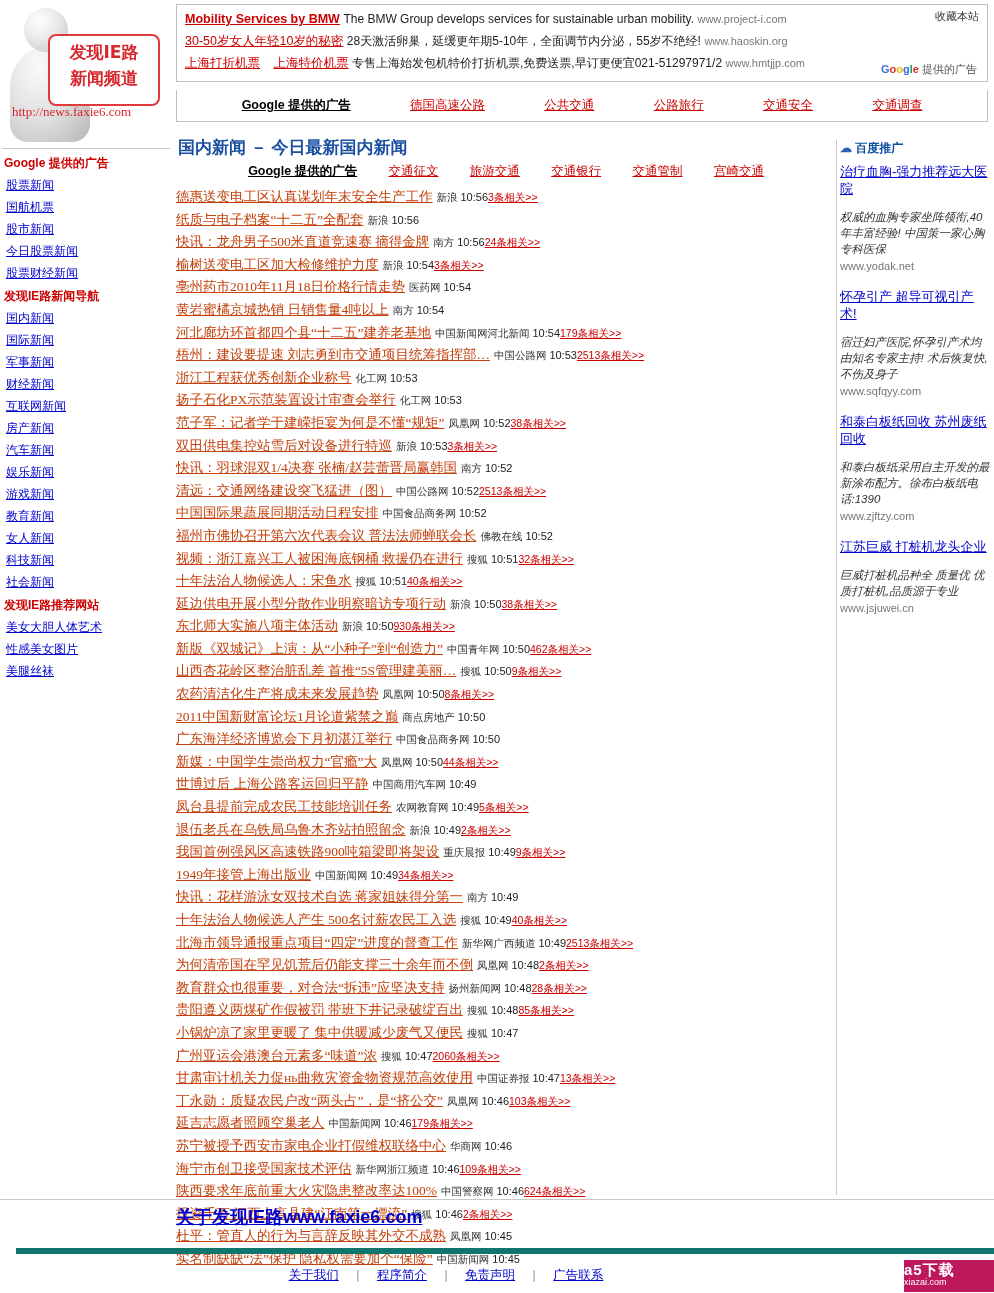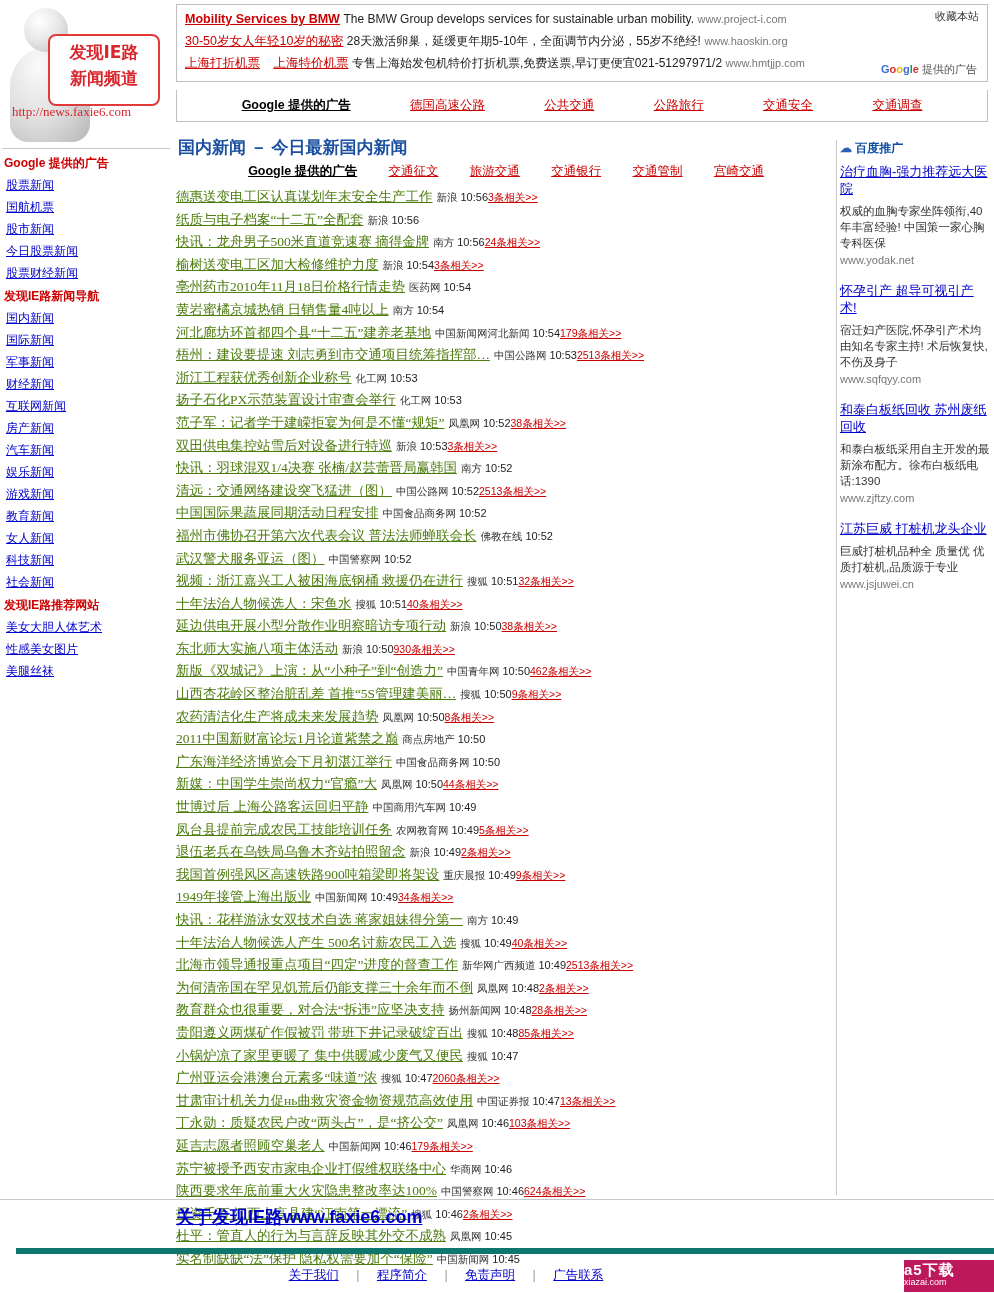--- a/index.html
+++ b/index.html
@@ -101,36 +101,36 @@
     margin:14px 0 4px 2px; font-size:17px; font-weight:bold; color:#1a4fa0;
     font-family:"Liberation Serif", serif;
   }
 
   .mid-links { text-align:center; margin:4px 0 6px 0; width:660px; }
   .mid-links a { color:#cc0000; margin:0 14px; font-size:12.5px; }
   .mid-links a.first { color:#000; font-weight:bold; text-decoration:underline; }
 
   .news-list { margin:0; padding:0; list-style:none; }
   .news-item { line-height:21.6px; white-space:nowrap; font-size:13px; }
-  .news-item a.headline { color:#4d7c0f; font-size:13.5px;
+  .news-item a.headline { color:#c2410c; font-size:13.5px;
     font-family:"Liberation Serif", serif; }
   .src { color:#333; font-size:10.5px; margin-left:4px; }
   .time { color:#222; font-size:11px; margin-left:3px; }
   .rel { color:#cc0000; font-size:10.5px; }
 
   
   #right-col {
     position:absolute; left:840px; top:140px; width:150px;
   }
   .baidu-head { font-size:12px; color:#0b4ea2; font-weight:bold; margin-bottom:6px; }
   .baidu-head .globe { color:#2b5fb8; }
   .rad { margin-bottom:16px; }
   .rad-title { color:#0000cc; font-size:13px; text-decoration:underline;
     font-weight:normal; line-height:17px; display:block; }
-  .rad-body { color:#333; font-size:11.5px; line-height:16px; margin-top:6px; }
+  .rad-body { color:#333; font-size:11.5px; line-height:16px; margin-top:12px;font-style:italic; }
   .rad-url { color:#777; font-size:11px; margin-top:3px; }
 
   
   #v-divider {
     position:absolute; left:836px; top:140px; width:1px; height:1055px;
     background:#c8c8c8;
   }
   #h-divider-left {
     position:absolute; left:0; top:1199px; width:994px; height:1px; background:#c8c8c8;
   }
@@ -262,21 +262,20 @@
         <li class="news-item"><a class="headline">河北廊坊环首都四个县“十二五”建养老基地</a><span class="src">中国新闻网河北新闻</span><span class="time">10:54</span><a class="rel">179条相关&gt;&gt;</a></li>
         <li class="news-item"><a class="headline">梧州：建设要提速 刘志勇到市交通项目统筹指挥部…</a><span class="src">中国公路网</span><span class="time">10:53</span><a class="rel">2513条相关&gt;&gt;</a></li>
         <li class="news-item"><a class="headline">浙江工程获优秀创新企业称号</a><span class="src">化工网</span><span class="time">10:53</span></li>
         <li class="news-item"><a class="headline">扬子石化PX示范装置设计审查会举行</a><span class="src">化工网</span><span class="time">10:53</span></li>
         <li class="news-item"><a class="headline">范子军：记者学于建嵘拒宴为何是不懂“规矩”</a><span class="src">凤凰网</span><span class="time">10:52</span><a class="rel">38条相关&gt;&gt;</a></li>
         <li class="news-item"><a class="headline">双田供电集控站雪后对设备进行特巡</a><span class="src">新浪</span><span class="time">10:53</span><a class="rel">3条相关&gt;&gt;</a></li>
         <li class="news-item"><a class="headline">快讯：羽球混双1/4决赛 张楠/赵芸蕾晋局赢韩国</a><span class="src">南方</span><span class="time">10:52</span></li>
         <li class="news-item"><a class="headline">清远：交通网络建设突飞猛进（图）</a><span class="src">中国公路网</span><span class="time">10:52</span><a class="rel">2513条相关&gt;&gt;</a></li>
         <li class="news-item"><a class="headline">中国国际果蔬展同期活动日程安排</a><span class="src">中国食品商务网</span><span class="time">10:52</span></li>
         <li class="news-item"><a class="headline">福州市佛协召开第六次代表会议 普法法师蝉联会长</a><span class="src">佛教在线</span><span class="time">10:52</span></li>
-        <li class="news-item"><a class="headline">武汉警犬服务亚运（图）</a><span class="src">中国警察网</span><span class="time">10:52</span></li>
         <li class="news-item"><a class="headline">视频：浙江嘉兴工人被困海底钢桶 救援仍在进行</a><span class="src">搜狐</span><span class="time">10:51</span><a class="rel">32条相关&gt;&gt;</a></li>
         <li class="news-item"><a class="headline">十年法治人物候选人：宋鱼水</a><span class="src">搜狐</span><span class="time">10:51</span><a class="rel">40条相关&gt;&gt;</a></li>
         <li class="news-item"><a class="headline">延边供电开展小型分散作业明察暗访专项行动</a><span class="src">新浪</span><span class="time">10:50</span><a class="rel">38条相关&gt;&gt;</a></li>
         <li class="news-item"><a class="headline">东北师大实施八项主体活动</a><span class="src">新浪</span><span class="time">10:50</span><a class="rel">930条相关&gt;&gt;</a></li>
         <li class="news-item"><a class="headline">新版《双城记》上演：从“小种子”到“创造力”</a><span class="src">中国青年网</span><span class="time">10:50</span><a class="rel">462条相关&gt;&gt;</a></li>
         <li class="news-item"><a class="headline">山西杏花岭区整治脏乱差 首推“5S管理建美丽…</a><span class="src">搜狐</span><span class="time">10:50</span><a class="rel">9条相关&gt;&gt;</a></li>
         <li class="news-item"><a class="headline">农药清洁化生产将成未来发展趋势</a><span class="src">凤凰网</span><span class="time">10:50</span><a class="rel">8条相关&gt;&gt;</a></li>
         <li class="news-item"><a class="headline">2011中国新财富论坛1月论道紫禁之巅</a><span class="src">商点房地产</span><span class="time">10:50</span></li>
         <li class="news-item"><a class="headline">广东海洋经济博览会下月初湛江举行</a><span class="src">中国食品商务网</span><span class="time">10:50</span></li>
         <li class="news-item"><a class="headline">新媒：中国学生崇尚权力“官瘾”大</a><span class="src">凤凰网</span><span class="time">10:50</span><a class="rel">44条相关&gt;&gt;</a></li>
@@ -290,20 +289,21 @@
         <li class="news-item"><a class="headline">北海市领导通报重点项目“四定”进度的督查工作</a><span class="src">新华网广西频道</span><span class="time">10:49</span><a class="rel">2513条相关&gt;&gt;</a></li>
         <li class="news-item"><a class="headline">为何清帝国在罕见饥荒后仍能支撑三十余年而不倒</a><span class="src">凤凰网</span><span class="time">10:48</span><a class="rel">2条相关&gt;&gt;</a></li>
         <li class="news-item"><a class="headline">教育群众也很重要，对合法“拆违”应坚决支持</a><span class="src">扬州新闻网</span><span class="time">10:48</span><a class="rel">28条相关&gt;&gt;</a></li>
         <li class="news-item"><a class="headline">贵阳遵义两煤矿作假被罚 带班下井记录破绽百出</a><span class="src">搜狐</span><span class="time">10:48</span><a class="rel">85条相关&gt;&gt;</a></li>
         <li class="news-item"><a class="headline">小锅炉凉了家里更暖了 集中供暖减少废气又便民</a><span class="src">搜狐</span><span class="time">10:47</span></li>
         <li class="news-item"><a class="headline">广州亚运会港澳台元素多“味道”浓</a><span class="src">搜狐</span><span class="time">10:47</span><a class="rel">2060条相关&gt;&gt;</a></li>
         <li class="news-item"><a class="headline">甘肃审计机关力促нь曲救灾资金物资规范高效使用</a><span class="src">中国证券报</span><span class="time">10:47</span><a class="rel">13条相关&gt;&gt;</a></li>
         <li class="news-item"><a class="headline">丁永勋：质疑农民户改“两头占”，是“挤公交”</a><span class="src">凤凰网</span><span class="time">10:46</span><a class="rel">103条相关&gt;&gt;</a></li>
         <li class="news-item"><a class="headline">延吉志愿者照顾空巢老人</a><span class="src">中国新闻网</span><span class="time">10:46</span><a class="rel">179条相关&gt;&gt;</a></li>
         <li class="news-item"><a class="headline">苏宁被授予西安市家电企业打假维权联络中心</a><span class="src">华商网</span><span class="time">10:46</span></li>
+        <li class="news-item"><a class="headline">海宁市创卫接受国家技术评估</a><span class="src">新华网浙江频道</span><span class="time">10:46</span><a class="rel">109条相关&gt;&gt;</a></li>
         <li class="news-item"><a class="headline">陕西要求年底前重大火灾隐患整改率达100%</a><span class="src">中国警察网</span><span class="time">10:46</span><a class="rel">624条相关&gt;&gt;</a></li>
         <li class="news-item"><a class="headline">投资千万 江西上高县建“江南第一漂流”</a><span class="src">搜狐</span><span class="time">10:46</span><a class="rel">2条相关&gt;&gt;</a></li>
         <li class="news-item"><a class="headline">杜平：管直人的行为与言辞反映其外交不成熟</a><span class="src">凤凰网</span><span class="time">10:45</span></li>
         <li class="news-item"><a class="headline">实名制缺缺“法”保护 隐私权需要加个“保险”</a><span class="src">中国新闻网</span><span class="time">10:45</span></li>
       </ul>
 
   </div>
 
   <div id="v-divider"></div>
   <div id="h-divider-left"></div>

